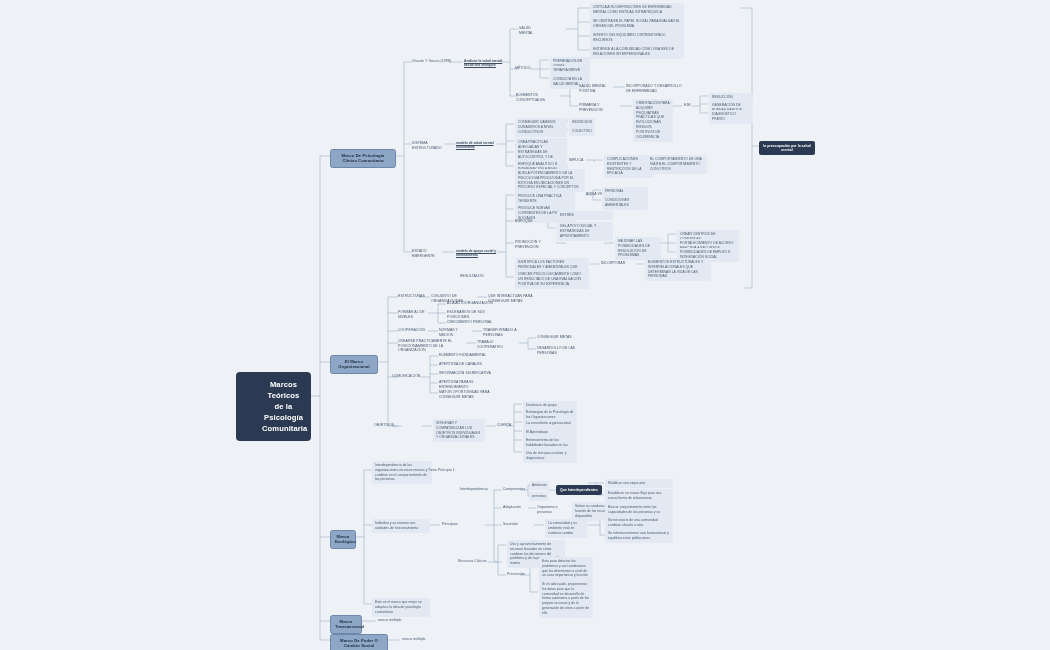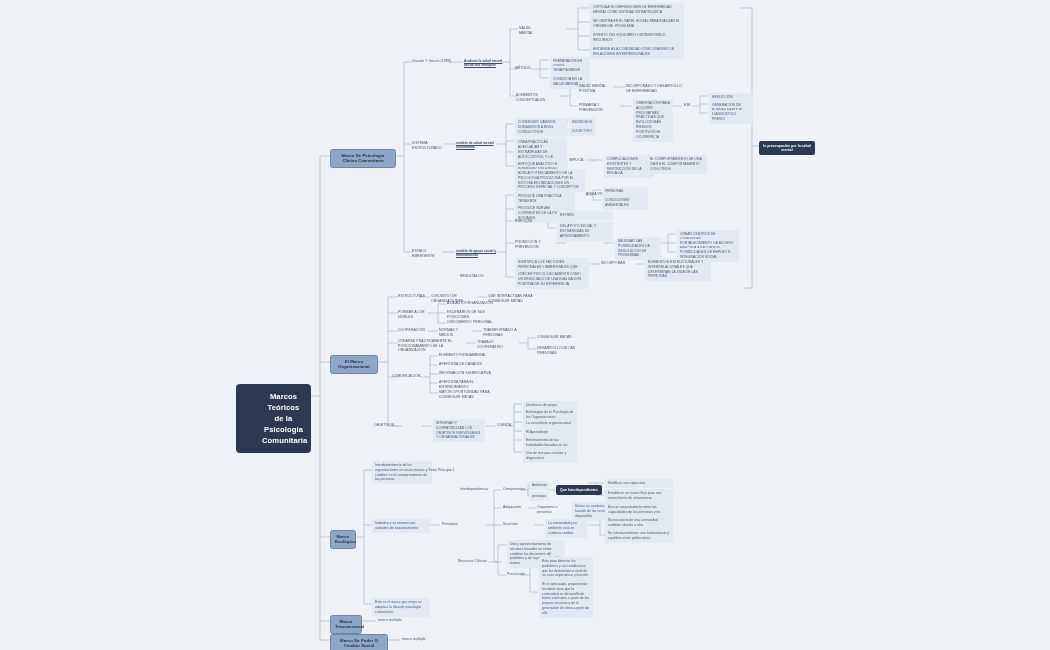--- a/index.html
+++ b/index.html
@@ -248,21 +248,21 @@
       <path d="M520,575 L530,575"></path>
       <path d="M530,563 L530,592"></path>
       <path d="M530,563 L538,563"></path>
       <path d="M530,592 L538,592"></path>
 
       <path d="M362,621 L376,621"></path>
       <path d="M388,640 L400,640"></path>
     </g>
   </svg>
 
-  <div class="node root" style="left:236px;top:384px;width:75px;padding-left:26px;">Marcos Teóricos de la Psicología Comunitaria</div>
+  <div class="node root" style="left:236px;top:372px;width:75px;padding-left:26px;">Marcos Teóricos de la Psicología Comunitaria</div>
 
   <div class="node branch" style="left:330px;top:149px;width:66px;">Marco De Psicología Clínica Comunitaria</div>
   <div class="node branch" style="left:330px;top:355px;width:48px;">El Marco Organizacional</div>
   <div class="node branch" style="left:330px;top:530px;width:26px;">Marco Ecológico</div>
   <div class="node branch" style="left:330px;top:615px;width:32px;">Marco Transaccional</div>
   <div class="node branch" style="left:330px;top:634px;width:58px;">Marco De Poder O Cambio Social</div>
 
   <div class="node lbl cap" style="left:378px;top:618px;width:30px;">marco múltiple</div>
   <div class="node lbl cap" style="left:402px;top:637px;width:30px;">marco múltiple</div>
 

